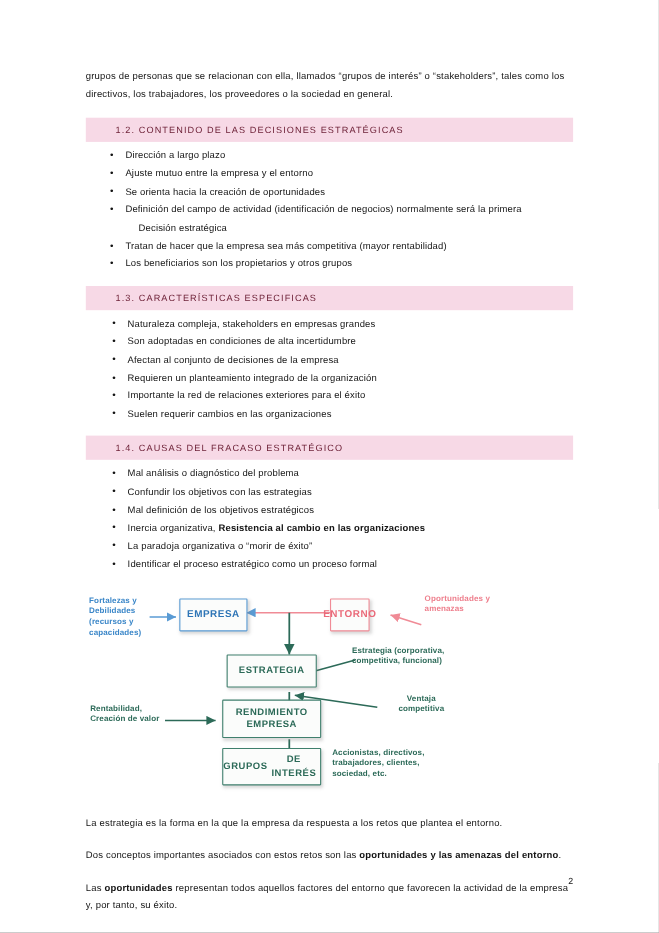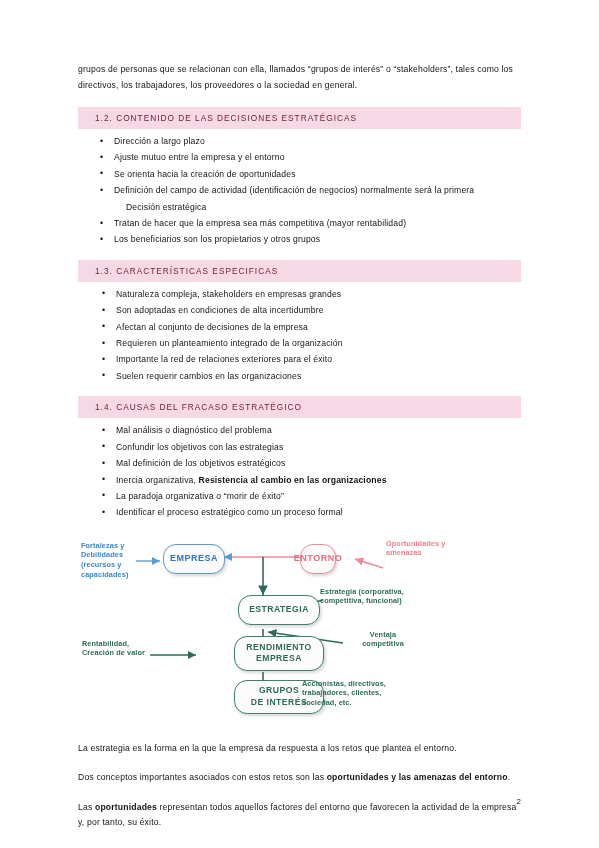--- a/index.html
+++ b/index.html
@@ -35,21 +35,21 @@
   .para b { font-weight: bold; }
 
   .intro { margin-bottom: 14px; }
 
   
   .section-bar {
     background: #f7d9e6;
     color: #6e2238;
     font-size: 8.3px;
     letter-spacing: 1.0px;
-    padding: 6px 8px 6px 17px;
+    padding: 6px 8px 6px 27px;
     margin: 0 0 4px 0;
     font-weight: normal;
   }
 
   
   ul.bullets {
     list-style: none;
     margin: 0 0 6px 0;
     padding: 0;
   }
@@ -86,33 +86,33 @@
     width: 443px;
     height: 190px;
     margin: 14px 0 16px 0;
   }
   .diagram svg { position: absolute; left: 0; top: 0; }
 
   .dbox {
     position: absolute;
     box-sizing: border-box;
     background: #fbfcfb;
-    border-radius: 13px;
+    border-radius: 1px;
     display: flex;
     align-items: center;
     justify-content: center;
     text-align: center;
     font-weight: bold;
     letter-spacing: 0.5px;
     line-height: 11.5px;
     box-shadow: 1.5px 2px 3px rgba(120,120,120,0.28);
   }
   .dbox.blue   { border: 1.6px solid #5a9bd4; color: #2e75b6; }
   .dbox.pink   { border: 1.6px solid #f08b96; color: #ea6b7a; }
-  .dbox.green  { border: 1.6px solid #3f7f6d; color: #2c6a58; margin-left: 32px; }
+  .dbox.green  { border: 1.6px solid #3f7f6d; color: #2c6a58; }
 
   .dlabel {
     position: absolute;
     font-size: 7.3px;
     font-weight: bold;
     line-height: 9.6px;
     letter-spacing: 0.1px;
   }
   .dlabel.blue  { color: #3a86c8; }
   .dlabel.pink  { color: #ee7e8c; }
@@ -210,21 +210,21 @@
 
       <div class="dbox pink" style="left:222px; top:9px; width:36px; height:30px; font-size:9px;">ENTORNO</div>
 
       <div class="dbox green" style="left:128px; top:60px; width:82px; height:30px; font-size:8.6px;">ESTRATEGIA</div>
 
       <div class="dbox green" style="left:124px; top:101px; width:90px; height:35px; font-size:8.6px; flex-direction:column;">
         <span>RENDIMIENTO</span>
         <span>EMPRESA</span>
       </div>
 
-      <div class="dbox green" style="left:124px; top:145px; width:90px; height:34px; font-size:8.6px; flex-direction:column;">
+      <div class="dbox green" style="left:124px; top:145px; width:90px; height:34px; font-size:8.6px; ">
         <span>GRUPOS</span>
         <span>DE INTERÉS</span>
       </div>
 
       <div class="dlabel blue" style="left:3px; top:6px; width:58px;">Fortalezas y Debilidades (recursos y capacidades)</div>
 
       <div class="dlabel pink" style="left:308px; top:4px; width:82px;">Oportunidades y amenazas</div>
 
       <div class="dlabel green" style="left:242px; top:52px; width:112px;">Estrategia (corporativa, competitiva, funcional)</div>
 

